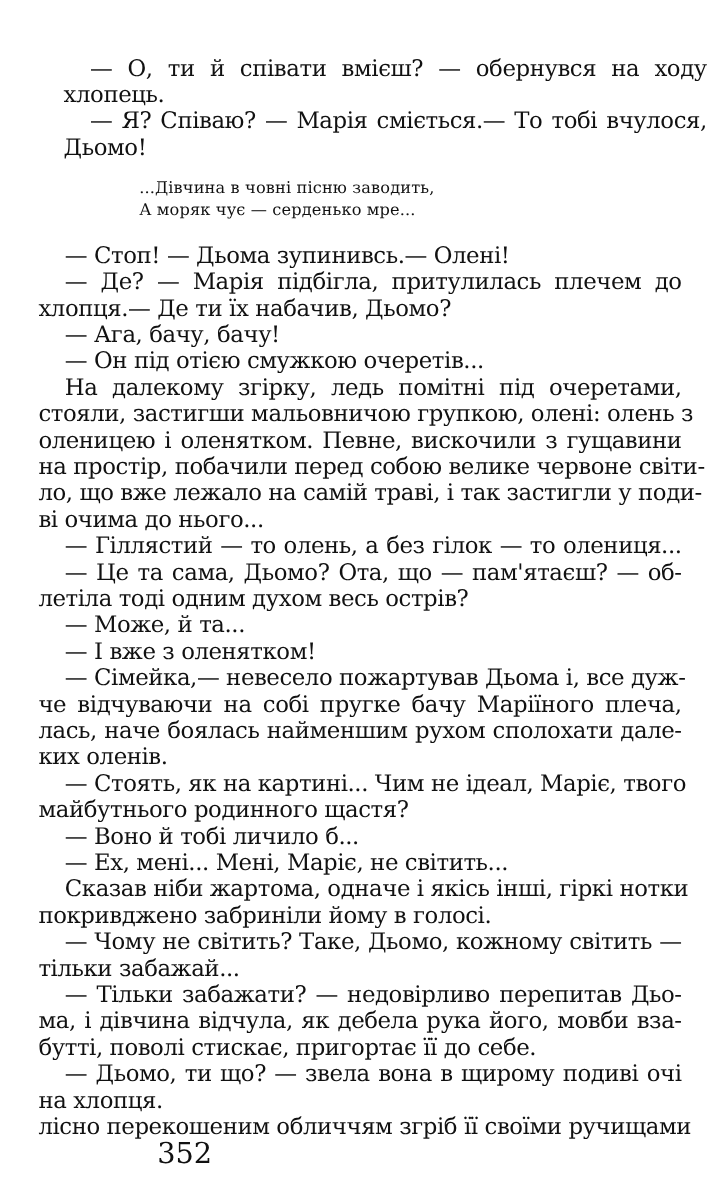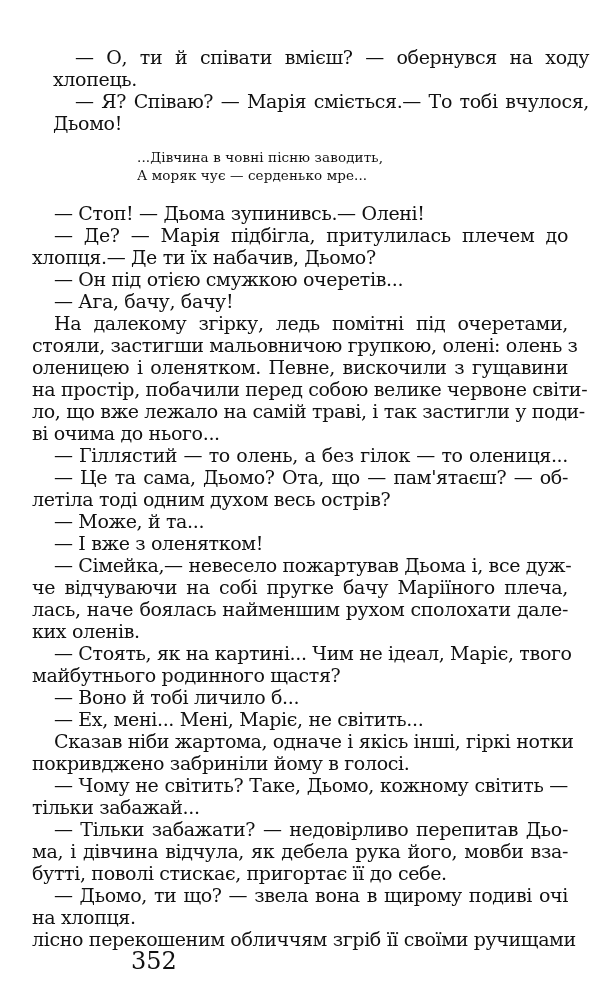--- a/index.html
+++ b/index.html
@@ -9,21 +9,21 @@
     color: #111111;
   }
   .page { position: absolute; left: 32px; top: 46px; width: 536px; margin-left: 21px; }
   .line {
     font-size: 19px; line-height: 22px; height: 22px;
     white-space: nowrap; text-align: justify; text-align-last: justify;
     letter-spacing: -0.35px;
   }
   .line.last { text-align-last: left; }
   .indent { padding-left: 22px; }
-  .verse { position: absolute; left: 137px; top: 148px; }
+  .verse { position: absolute; left: 116px; top: 148px; }
   .verse .vline { font-size: 13.5px; line-height: 18px; white-space: nowrap; letter-spacing: 0.1px; }
   .block2 { position: absolute; left: 32px; top: 202px; width: 536px; }
   .pagenum { position: absolute; left: 131px; top: 947px; font-size: 24px; }
 </style>
 </head>
 <body>
 
 <div class="page" id="top">
     <div class="line indent">— О, ти й співати вмієш? — обернувся на ходу</div>
     <div class="line last">хлопець.</div>
@@ -33,22 +33,22 @@
 
 <div class="verse">
   <div class="vline">...Дівчина в човні пісню заводить,</div>
   <div class="vline">А моряк чує — серденько мре...</div>
 </div>
 
 <div class="block2" id="body">
     <div class="line indent last">— Стоп! — Дьома зупинивсь.— Олені!</div>
     <div class="line indent">— Де? — Марія підбігла, притулилась плечем до</div>
     <div class="line last">хлопця.— Де ти їх набачив, Дьомо?</div>
+    <div class="line indent last">— Ага, бачу, бачу!</div>
     <div class="line indent last">— Он під отією смужкою очеретів...</div>
-    <div class="line indent last">— Ага, бачу, бачу!</div>
     <div class="line indent">На далекому згірку, ледь помітні під очеретами,</div>
     <div class="line">стояли, застигши мальовничою групкою, олені: олень з</div>
     <div class="line">оленицею і оленятком. Певне, вискочили з гущавини</div>
     <div class="line">на простір, побачили перед собою велике червоне світи-</div>
     <div class="line">ло, що вже лежало на самій траві, і так застигли у поди-</div>
     <div class="line last">ві очима до нього...</div>
     <div class="line indent">— Гіллястий — то олень, а без гілок — то олениця...</div>
     <div class="line indent">— Це та сама, Дьомо? Ота, що — пам'ятаєш? — об-</div>
     <div class="line last">летіла тоді одним духом весь острів?</div>
     <div class="line indent last">— Може, й та...</div>

